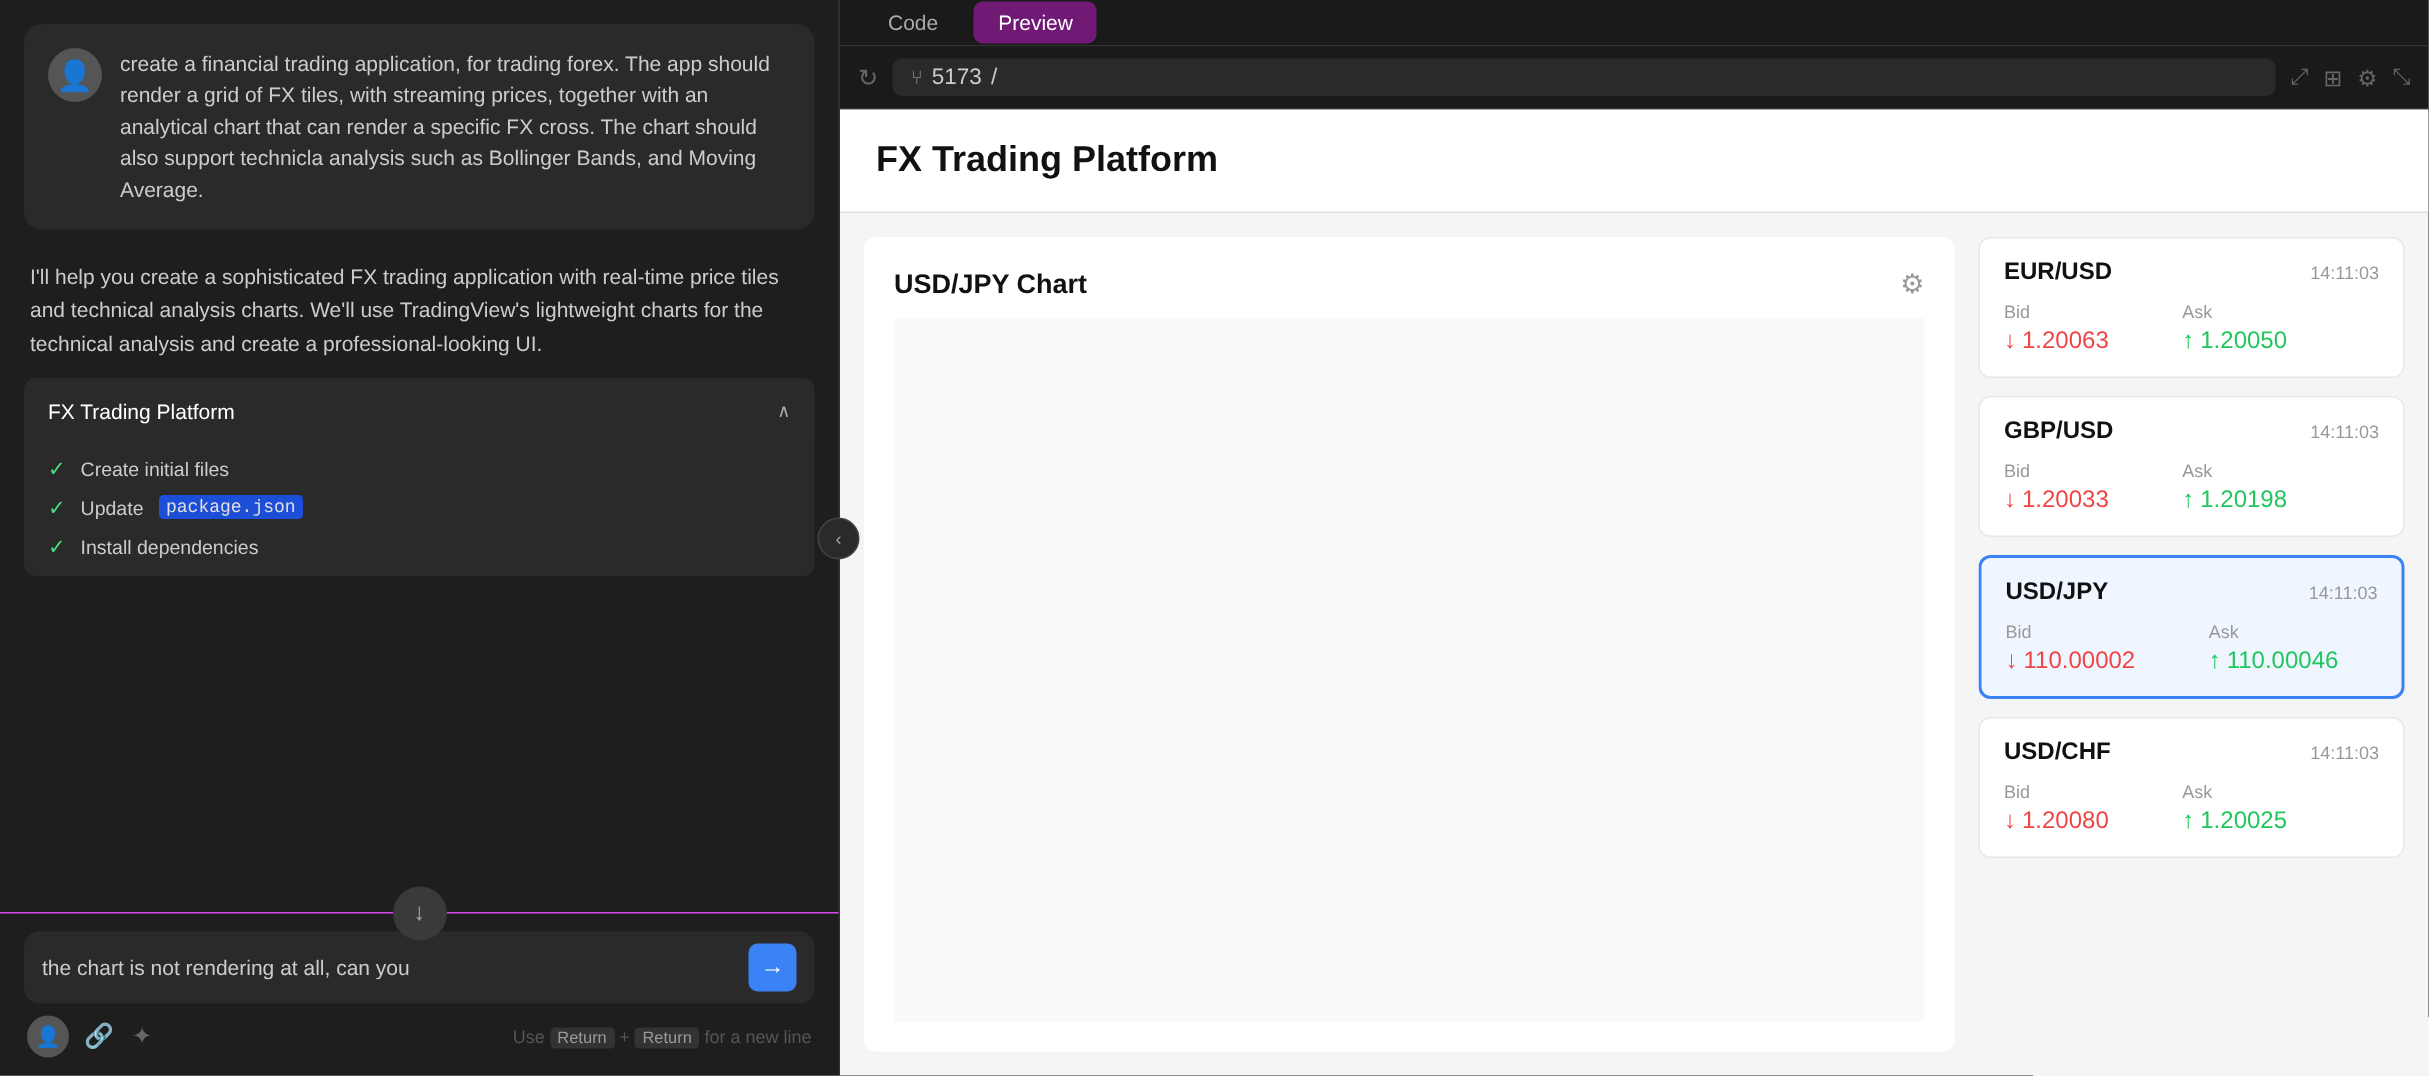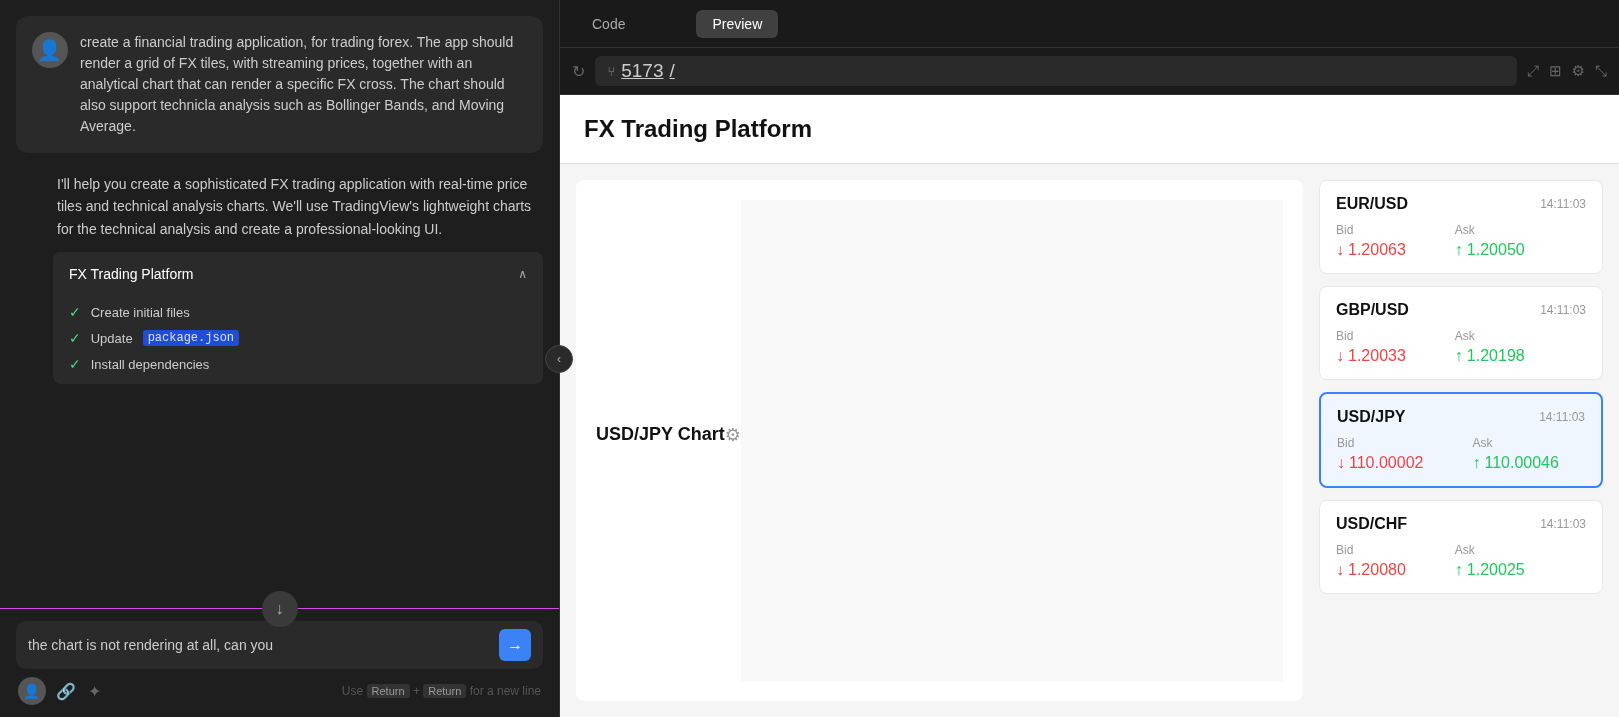--- a/index.html
+++ b/index.html
@@ -55,21 +55,20 @@
     }
 
     .message-text {
       font-size: 14px;
       color: #ccc;
       line-height: 1.5;
     }
 
     .message-assistant {
       padding: 4px 0;
-      margin-left: 37px;
     }
 
     .assistant-text {
       font-size: 14px;
       color: #ccc;
       line-height: 1.6;
       padding: 0 4px;
     }
 
     
@@ -273,36 +272,35 @@
       background: #111;
     }
 
     
     .tab-bar {
       display: flex;
       align-items: center;
       padding: 0 16px;
       background: #1a1a1a;
       border-bottom: 1px solid #333;
-      height: 48px;
+      height: 31px;
       gap: 8px;
     }
 
     .tab {
       padding: 6px 16px;
       border-radius: 6px;
       font-size: 14px;
       cursor: pointer;
       color: #aaa;
     }
 
     .tab.active {
-      background: #404040;
+      background: #701a75;
       color: #fff;
-      margin-left: 47px;
     }
 
     
     .browser-bar {
       display: flex;
       align-items: center;
       padding: 8px 12px;
       background: #1a1a1a;
       border-bottom: 1px solid #333;
       gap: 10px;
@@ -325,23 +323,22 @@
       padding: 4px 12px;
       flex: 1;
     }
 
     .branch-icon {
       color: #888;
       font-size: 13px;
     }
 
     .url-text {
-      font-size: 19px;
+      font-size: 15px;
       color: #ccc;
-      text-decoration: underline;
     }
 
     .browser-actions {
       display: flex;
       gap: 10px;
       align-items: center;
     }
 
     .browser-action-btn {
       background: none;
@@ -391,21 +388,21 @@
       display: flex;
       flex-direction: column;
     }
 
     .chart-card {
       background: #fff;
       border-radius: 8px;
       padding: 20px;
       flex: 1;
       display: flex;
-      flex-direction: row;
+      flex-direction: column;
     }
 
     .chart-card-header {
       display: flex;
       align-items: center;
       justify-content: space-between;
       margin-bottom: 12px;
     }
 
     .chart-card-title {

